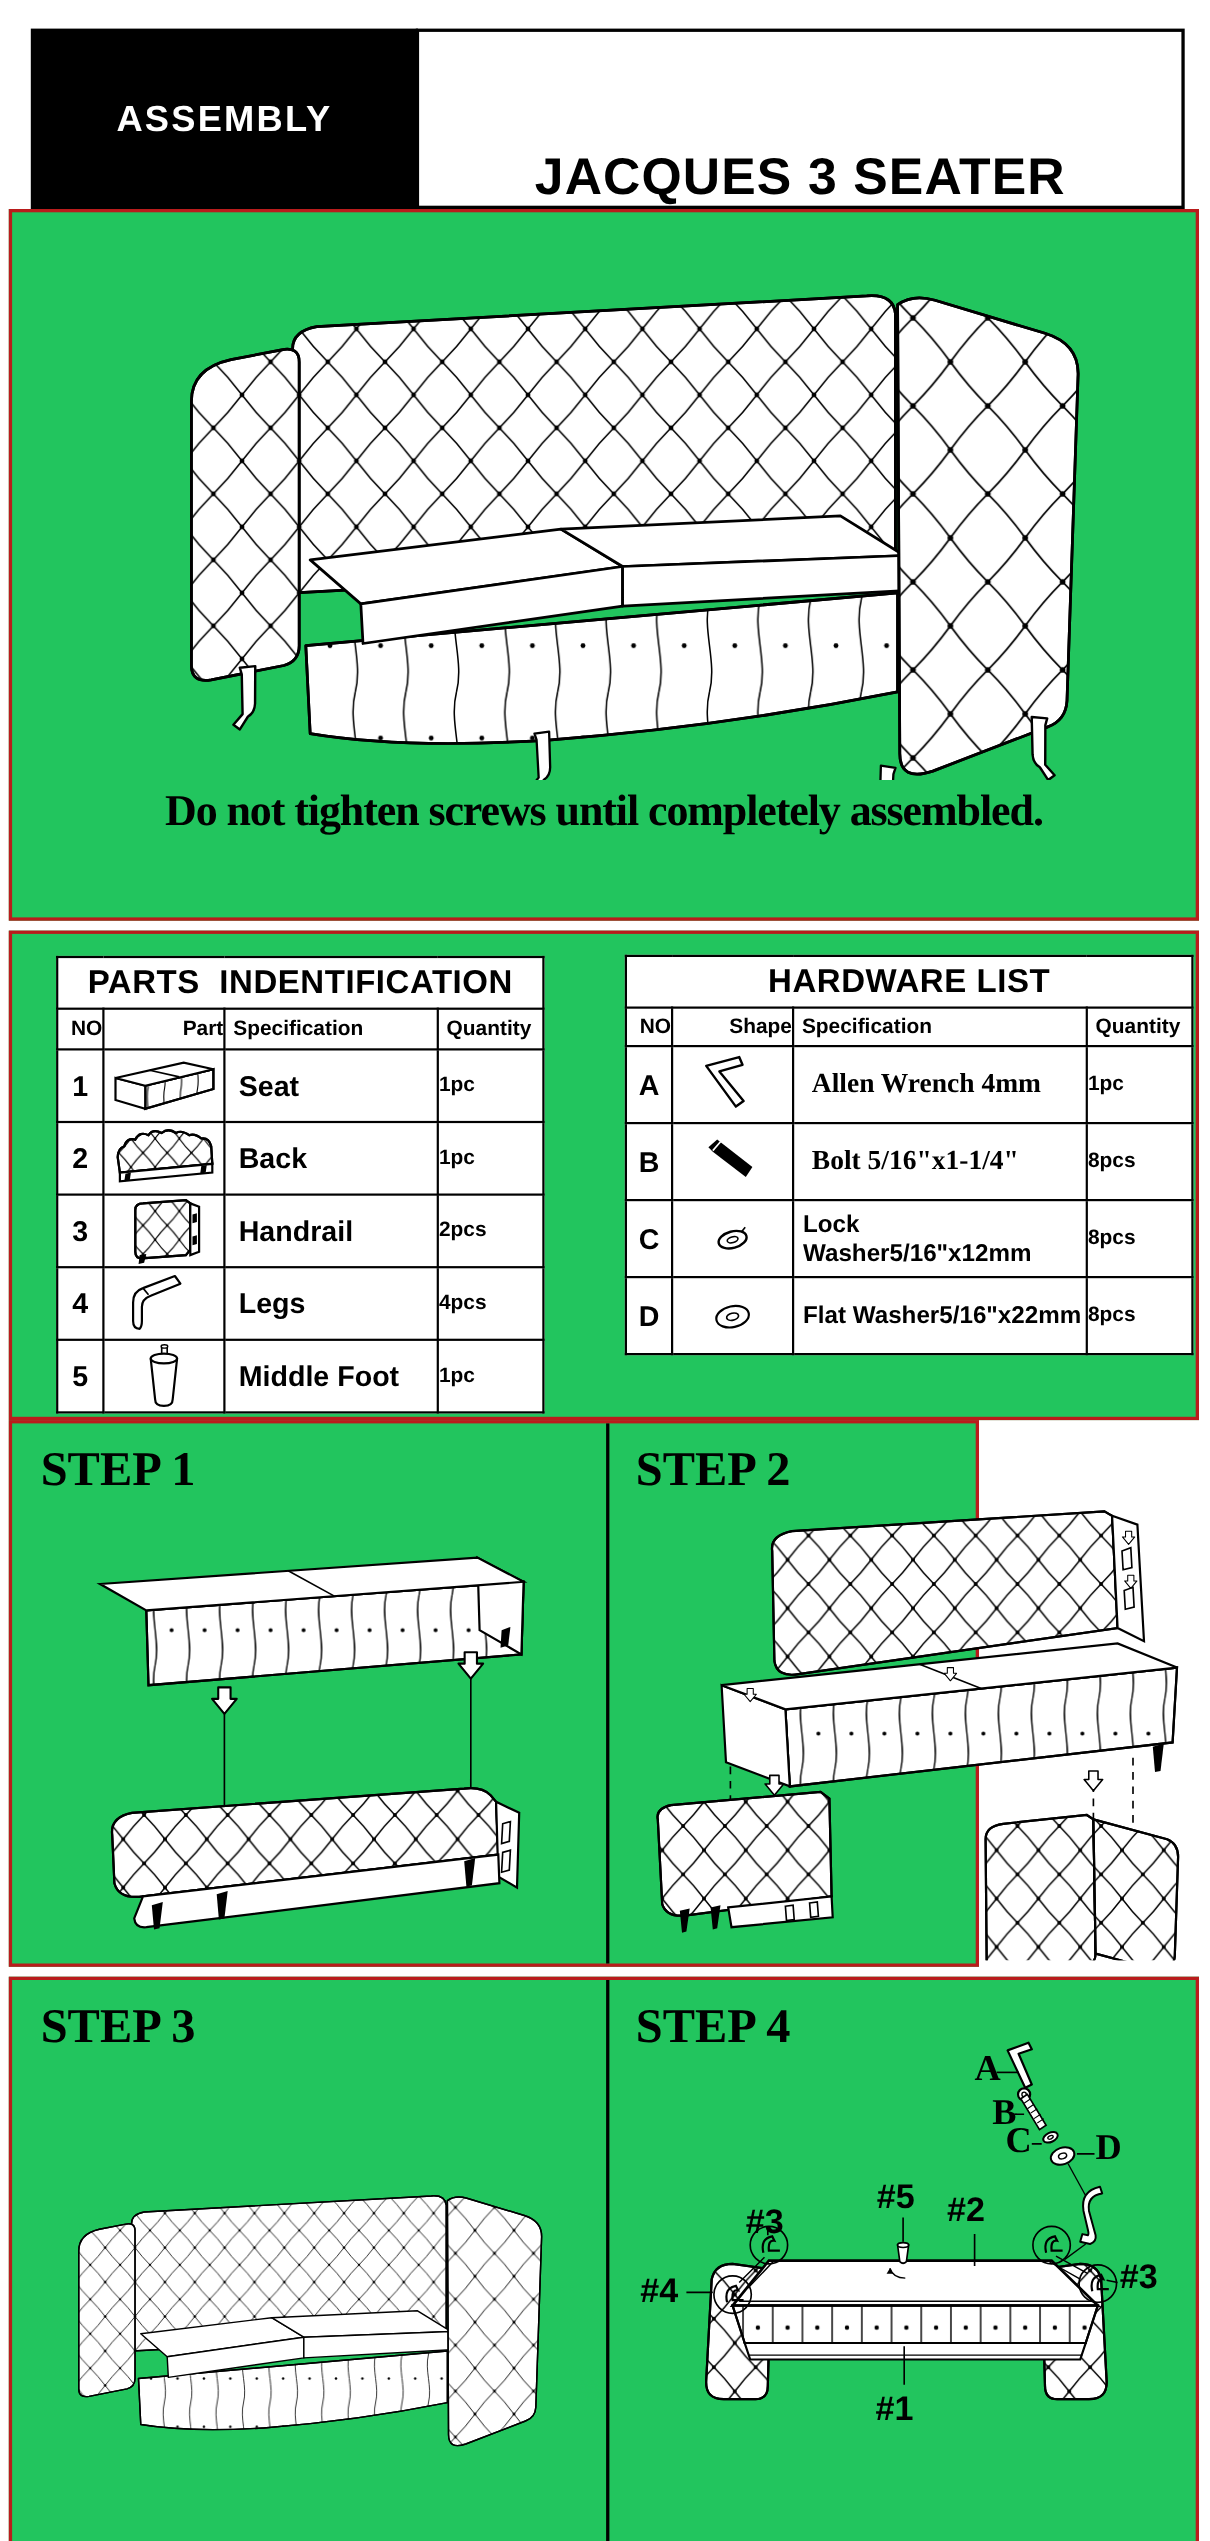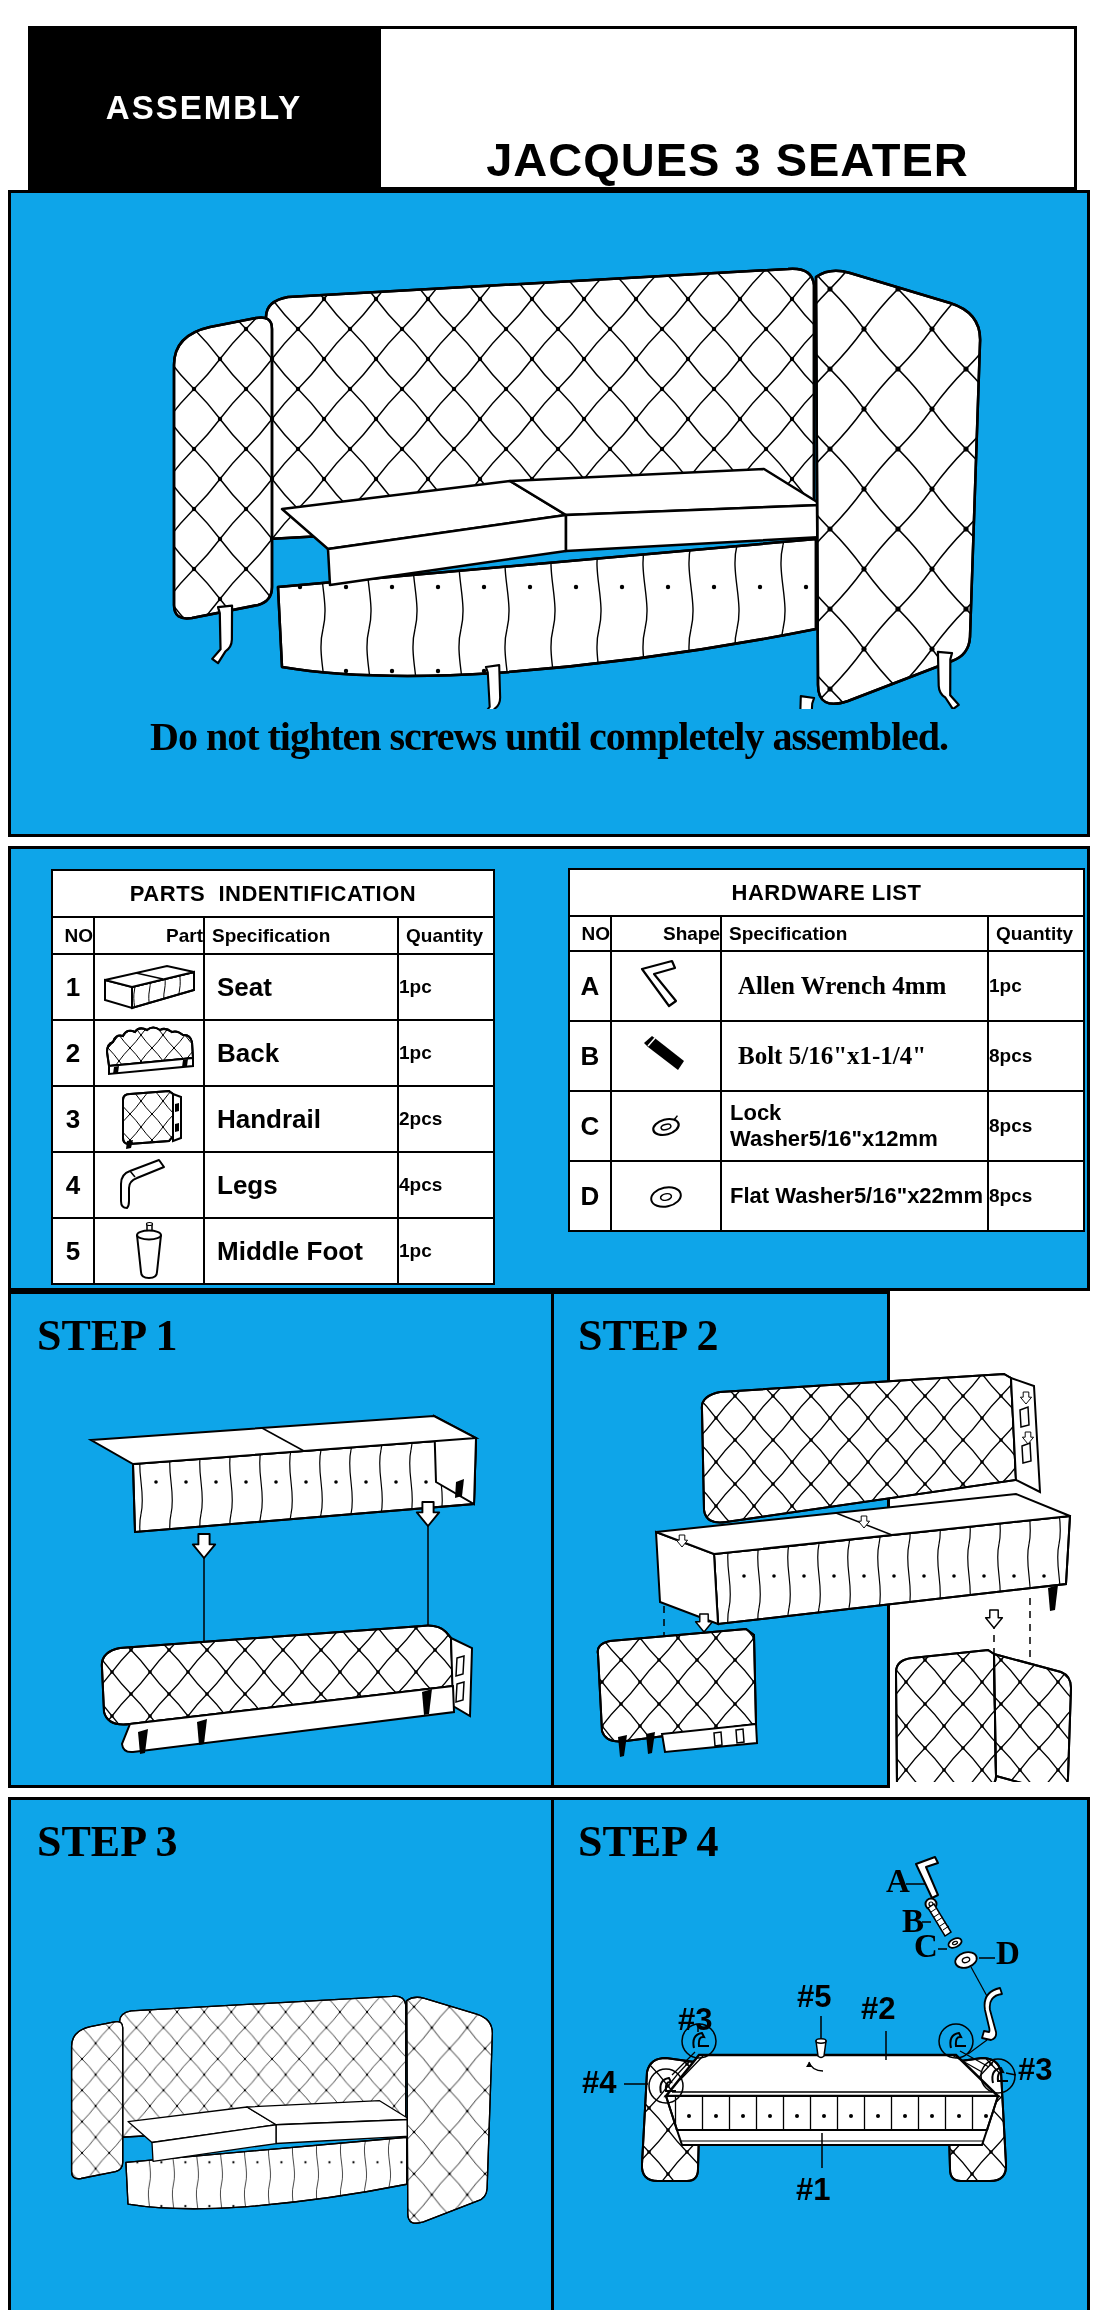--- a/index.html
+++ b/index.html
@@ -11,39 +11,39 @@
 
   
   .badge{left:28px;top:26px;width:352px;height:164px;background:#000;color:#fff;
          display:flex;flex-direction:column;justify-content:center;align-items:center;
          font-weight:bold;font-size:33px;letter-spacing:2px;line-height:1.32;z-index:3}
   .titlebox{left:378px;top:26px;width:699px;height:164px;border:3px solid #000;
             display:flex;align-items:flex-end;justify-content:center}
   .titlebox .t{font-weight:bold;font-size:47px;letter-spacing:1px;white-space:nowrap}
 
   
-  .sec{border:3px solid #000000;background:#0ea5e9}
+  .sec{border:3px solid #b91c1c;background:#22c55e}
   #sec-hero{left:8px;top:190px;width:1082px;height:647px}
   #sec-tables{left:8px;top:846px;width:1082px;height:445px}
   #sec-steps-a{left:8px;top:1291px;width:882px;height:497px}
   #sec-steps-b{left:8px;top:1797px;width:1082px;height:516px}
   .vdivider{position:absolute;left:540px;top:0;width:3px;height:100%;background:#000}
 
   .warning{left:0;top:520px;width:100%;text-align:center;
            font-family:"Liberation Serif",serif;font-weight:bold;font-size:40px;
            letter-spacing:-1px;white-space:nowrap}
 
   .stephead{font-family:"Liberation Serif",serif;font-weight:bold;font-size:44px;white-space:nowrap}
 
   
   table{border-collapse:collapse;table-layout:fixed;background:#fff}
   td{border:2px solid #000;font-weight:bold;overflow:hidden}
   .ptable{width:442px}
   .htable{width:515px}
-  td.ttl{height:47px;text-align:center;font-size:22px;letter-spacing:.5px;white-space:pre}
+  td.ttl{height:47px;text-align:center;font-size:30px;letter-spacing:.5px;white-space:pre}
   .ptable td.hd{height:37px;font-size:19px}
   .htable td.hd{height:35px;font-size:19px}
   td.hd{text-align:left;padding-left:7px}
   td.hd.c{text-align:right;padding-left:0}
   .ptable tr.dr td{height:66px}
   .htable tr.dr td{height:70px}
   td.no{text-align:center;font-size:26px}
   td.ic{text-align:center}
   td.sp{font-size:26px;padding-left:12px}
   td.sp.serif{font-family:"Liberation Serif",serif;font-size:25px;padding-left:16px}

